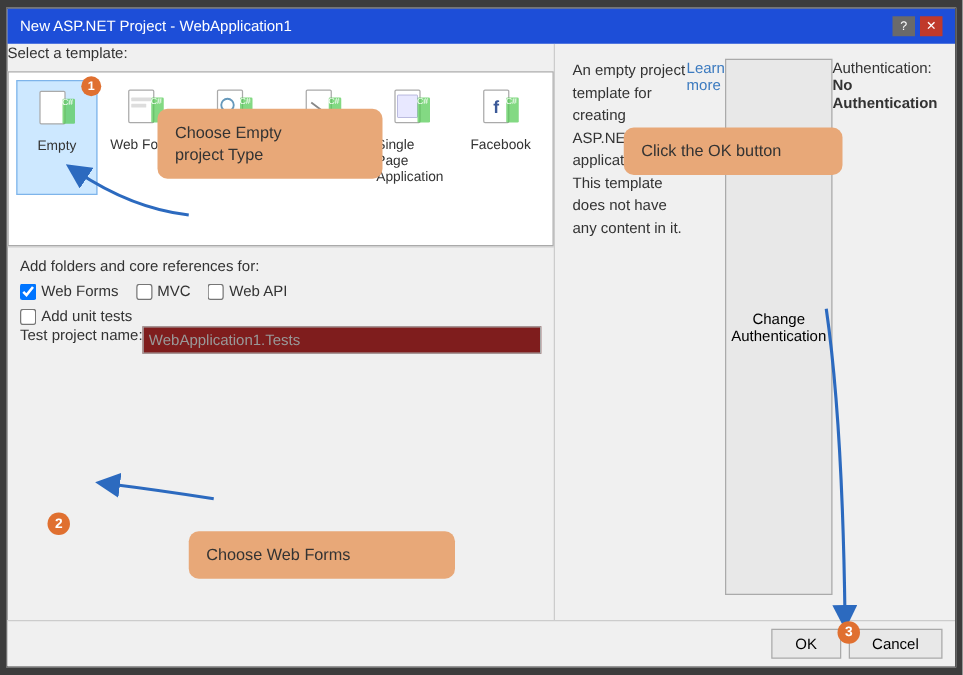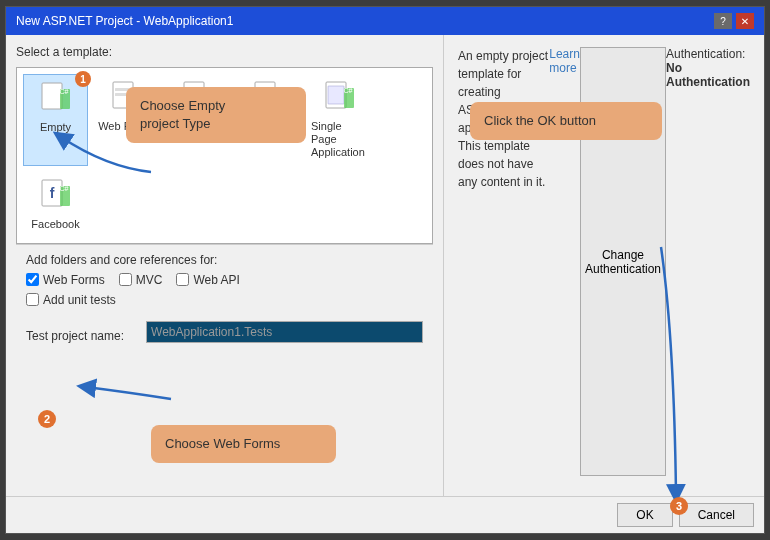--- a/index.html
+++ b/index.html
@@ -51,21 +51,20 @@
     .content {
       display: flex;
       flex: 1;
       overflow: hidden;
     }
     .left-panel {
       flex: 1;
       border-right: 1px solid #ccc;
       display: flex;
       flex-direction: column;
-      padding: 10px;
     }
     .right-panel {
       width: 320px;
       padding: 12px 14px;
       display: flex;
       flex-direction: row;
       position: relative;
     }
     .select-template-label {
       font-size: 12px;
@@ -152,41 +151,41 @@
       color: #333;
       cursor: pointer;
     }
     .checkbox-item input[type="checkbox"] {
       margin: 0;
     }
     .add-unit-row {
       display: flex;
       align-items: center;
       gap: 4px;
-      margin-bottom: 14px;
+      margin-bottom: 1px;
       position: relative;
     }
     .test-project-row {
       display: flex;
-      align-items: flex-end;
-      gap: 22px;
+      align-items: flex-start;
+      gap: 0;
     }
     .test-project-label {
       font-size: 12px;
       color: #333;
       white-space: nowrap;
     }
     .test-project-input {
       flex: 1;
       height: 22px;
       border: 1px solid #aaa;
       padding: 2px 4px;
       font-size: 12px;
       color: #999;
-      background: #0c4a6e;
+      background: #7f1d1d;
     }
     .right-desc {
       font-size: 12px;
       color: #333;
       line-height: 1.5;
       margin-bottom: 10px;
     }
     .learn-more-link {
       color: #3b7abf;
       text-decoration: none;
@@ -244,26 +243,26 @@
       line-height: 1.4;
     }
     .callout-1 {
       left: 120px;
       top: 80px;
       width: 180px;
     }
     .callout-2 {
       left: 145px;
       bottom: 70px;
-      width: 185px;
+      width: 213px;
     }
     .callout-3 {
-      right: 102px;
+      right: 90px;
       top: 95px;
-      width: 192px;
+      width: 175px;
     }
     
     .arrow-svg {
       position: absolute;
       z-index: 19;
       pointer-events: none;
     }
     .badge-3 {
       position: absolute;
       bottom: 18px;

